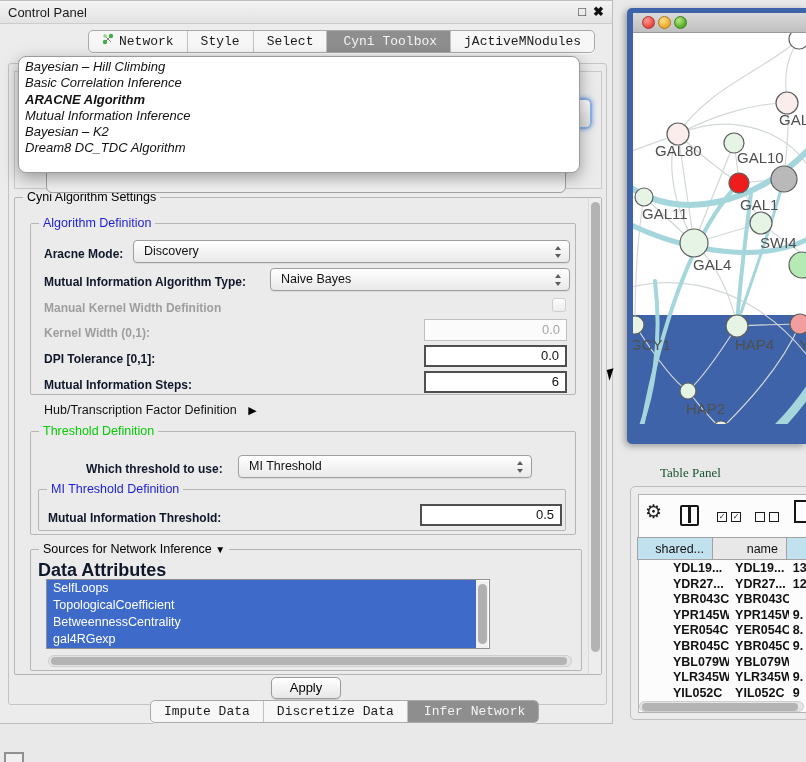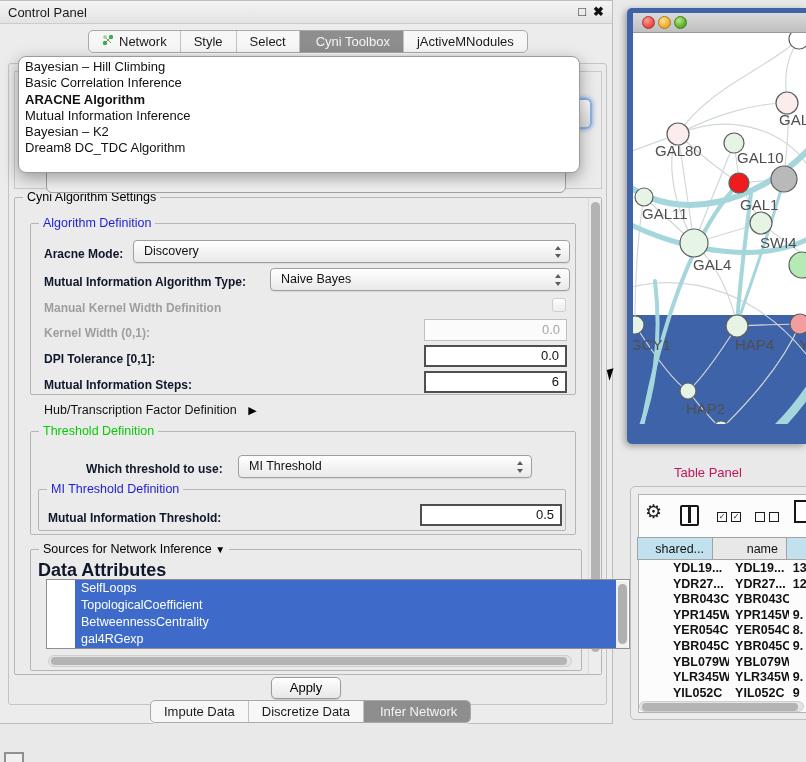--- a/index.html
+++ b/index.html
@@ -17,41 +17,41 @@
   .cp-titlebar { left:0; top:0; width:100%; height:23px;
     background:linear-gradient(#f4f4f4,#e3e3e3); border-bottom:1px solid #cccccc; }
   .cp-title-text { left:8px; top:4px; font-size:13px; color:#1a1a1a; }
   .cp-float { right:26px; top:3px; font-size:13px; color:#222; }
   .cp-close { right:8px; top:3px; font-size:13px; font-weight:bold; color:#111; }
 
   
   .seg { display:flex; height:23px; border:1px solid #a9a9a9; border-radius:5px;
     background:#f7f7f7; overflow:hidden; box-shadow:0 1px 0 rgba(255,255,255,.7); }
   .seg-item { display:flex; align-items:center; gap:5px; padding:0 13px;
-    font-size:13px; line-height:21px; color:#1b1b1b; border-left:1px solid #c2c2c2; white-space:nowrap; }
+    font-size:13px; line-height:21px; color:#1b1b1b; border-left:1px solid #c2c2c2; white-space:nowrap;font-family:Liberation Mono, monospace; }
   .seg-item:first-child { border-left:none; }
   .seg-item.sel { background:#8e8e8e; color:#f4f4f4;padding-left:16px; }
 
   .cp-body { left:8px; top:62px; width:599px; height:642px;
     background:#ebebeb; border:1px solid #c4c4c4; border-radius:3px; }
 
   
   .hid-frame { left:14px; top:70px; width:588px; height:118px; border:1px solid #cacaca; z-index:1; }
   .hid-spin { left:566px; top:97px; width:26px; height:31px; border:2px solid #8ab2e4;
     border-radius:6px; background:linear-gradient(#fbfbfb,#dcdcdc);
     box-shadow:0 0 5px rgba(90,140,220,.85); z-index:2; }
   .hid-combo { left:46px; top:166px; width:520px; height:26px; border:1px solid #a2a2a2;
     border-radius:6px; background:#f1f1f1; z-index:2; }
 
   
   .algo-pop { left:18px; top:55px; width:562px; height:117px; background:#ffffff;
     border:1px solid #9b9b9b; border-radius:8px; z-index:30;
     box-shadow:0 5px 16px rgba(0,0,0,.35); padding-top:2px; overflow:hidden; }
   .algo-ph { text-align:center; color:#bcbcbc; font-size:13px; height:16px; line-height:15px; }
-  .algo-item { font-size:13px; height:16.3px; line-height:16.3px; padding-left:6px; white-space:nowrap; }
+  .algo-item { font-size:13px; height:16.3px; line-height:16.3px; padding-left:6px; white-space:nowrap;font-style:italic; }
   .algo-item.bold { font-weight:bold; }
 
   
   .group { border:1px solid #b6b6b6; border-radius:2px; }
   .gtitle { position:absolute; top:-8px; left:8px; background:#ebebeb; padding:0 4px;
     font-size:12.5px; white-space:nowrap; }
   .t-black { color:#000; }
   .t-blue  { color:#1d1dd6; }
   .t-green { color:#07cb07; }
 
@@ -101,21 +101,21 @@
   .net-titlebar { left:633px; top:13px; width:173px; height:20px;
     background:linear-gradient(#dadada,#bfbfbf); border-bottom:1px solid #999999; }
   .light { position:absolute; top:3px; width:13px; height:13px; border-radius:50%; }
   .light.red    { left:9px;  background:radial-gradient(circle at 35% 30%, #ff9d93, #e8463c 70%); border:1px solid #a33; }
   .light.yellow { left:25px; background:radial-gradient(circle at 35% 30%, #ffe08a, #f0a828 70%); border:1px solid #a7791c; }
   .light.green  { left:41px; background:radial-gradient(circle at 35% 30%, #b9e87f, #52ad27 70%); border:1px solid #3d7d1d; }
   .net-canvas { left:633px; top:33px; width:173px; height:282px; background:#ffffff; }
   svg text { font:15px "Liberation Sans", sans-serif; fill:#4f4f4f; }
 
   
-  .tp-title { left:674px; top:465px; font-size:13px; color:#be185d; }
+  .tp-title { left:660px; top:465px; font-size:13px; color:#14532d;font-family:Liberation Serif, serif; }
   .tp-outer { left:630px; top:486px; width:180px; height:234px; background:#ebebeb;
     border:1px solid #bfbfbf; border-radius:5px 0 0 5px; }
   .gear { left:645px; top:501px; font-size:19px; color:#1d1d1d; line-height:22px; }
   .colbrowse { left:680px; top:505px; width:19px; height:21px; border:2.5px solid #161616; border-radius:2px; }
   .colbrowse::after { content:""; position:absolute; left:6.3px; top:0; width:2.5px; height:16px; background:#161616; }
   .chkpair { display:flex; gap:4px; }
   .minibox { width:10px; height:10px; border:1.6px solid #1d1d1d; font-size:8px; line-height:8px; text-align:center; color:#1d1d1d; }
   .pageicon { left:794px; top:500px; width:15px; height:23px; border:2px solid #161616; background:#fff; }
   .t-head { position:absolute; top:537px; height:23px; font-size:12.5px; line-height:22px;
     text-align:right; padding-right:8px; border:1px solid #a3a3a3; border-left:none; }
@@ -243,21 +243,21 @@
   <span class="abs lbl" style="left:48px; top:510px;">Mutual Information Threshold:</span>
   <div class="abs field" style="left:420px; top:503px; width:142px;">
     <span>0.5</span>
   </div>
 
   <div class="abs group" style="left:30px; top:548px; width:552px; height:122px;">
     <span class="gtitle t-black" style="font-size:12.5px;"><span>Sources for Network Inference</span> <span class="arrow-glyph" style="font-size:10px;">▼</span></span>
   </div>
   <span class="abs lbl" style="left:38px; top:559px; font-size:18px;">Data Attributes</span>
 
-  <div class="abs attr-list" style="left:46px; top:578px; width:584px; height:70px;padding-left:28px;">
+  <div class="abs attr-list" style="left:46px; top:578px; width:444px; height:70px;">
     <div>
         <div class="attr-item">SelfLoops</div>
         <div class="attr-item">TopologicalCoefficient</div>
         <div class="attr-item">BetweennessCentrality</div>
         <div class="attr-item">gal4RGexp</div>
       </div>
     <div class="attr-scroll">
         <div class="attr-thumb"></div>
       </div>
   </div>

